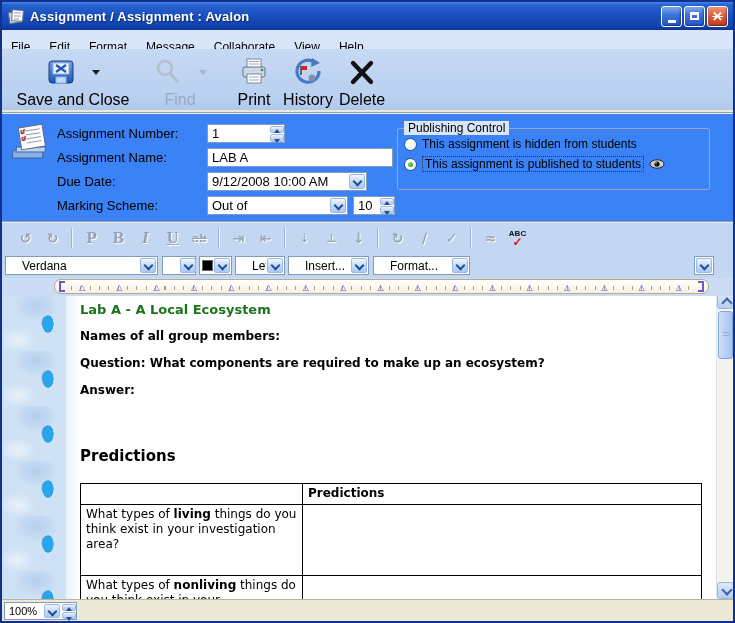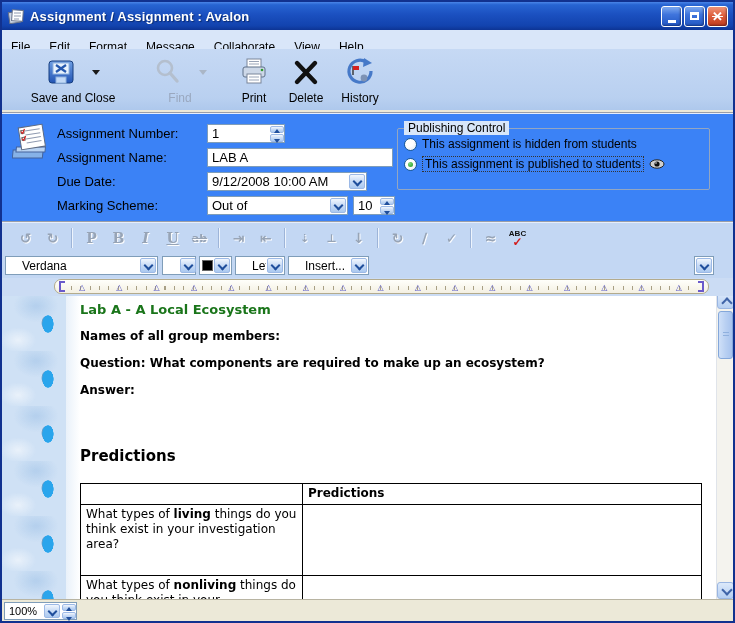--- a/index.html
+++ b/index.html
@@ -45,21 +45,21 @@
   .menu-item { cursor:default; }
 
   
   .toolbar {
     position:absolute; left:0; top:47px; right:0; height:61px;
     background:linear-gradient(180deg,#c6d9f4 0%,#b9d0f0 80%,#aec8ec 100%);
     display:flex; align-items:flex-start; padding:7px 0 0 12px;
   }
   .tb { display:flex; flex-direction:column; align-items:center; }
   .tb-top { display:flex; align-items:center; height:32px; }
-  .tb-label { font-size:12px; color:#000; margin-top:3px; white-space:nowrap; }
+  .tb-label { font-size:16px; color:#000; margin-top:3px; white-space:nowrap; }
   .tb.disabled .tb-label { color:#9aa8bf; }
   .tb-dd { width:0; height:0; border:4px solid transparent; border-top:5px solid #1a1a1a; margin-left:16px; margin-top:4px; }
   .tb-dd.dim { border-top-color:#aab6c6; }
 
   
   .form-panel {
     position:absolute; left:0; top:110px; right:0; height:109px;
     background:#3b82f6; border-top:2px groove #e7eefb;
   }
   .notepad-icon { position:absolute; left:10px; top:9px; }
@@ -262,41 +262,41 @@
           <rect x="4" y="10" width="22" height="10" rx="2" fill="#cdd8e8" stroke="#5f7089"></rect>
           <circle cx="23" cy="13" r="1.3" fill="#2f9a2f"></circle>
           <rect x="8" y="17" width="14" height="9" fill="#fff" stroke="#7a8599"></rect>
           <line x1="10" y1="20" x2="20" y2="20" stroke="#9aa5b8"></line>
             <line x1="10" y1="23" x2="20" y2="23" stroke="#9aa5b8"></line>
         </svg>
       </span>
       <span class="tb-label">Print</span>
     </div>
 
-    <div class="tb" style="width:52px">
-      <span class="tb-top">
-        <svg width="28" height="30" viewBox="0 0 28 30">
-          <line x1="5" y1="6" x2="23" y2="25" stroke="#111" stroke-width="4.4" stroke-linecap="round"></line>
-          <line x1="23" y1="6" x2="5" y2="25" stroke="#111" stroke-width="4.4" stroke-linecap="round"></line>
-        </svg>
-      </span>
-      <span class="tb-label">Delete</span>
-    </div>
-
     <div class="tb" style="width:56px">
       <span class="tb-top">
         <svg width="30" height="30" viewBox="0 0 30 30">
           <path d="M21 5 A11 11 0 1 0 26 14" fill="none" stroke="#4679c8" stroke-width="3.2"></path>
           <polygon points="19,1 27,6 18,10" fill="#4679c8"></polygon>
           <line x1="8" y1="9" x2="8" y2="18" stroke="#333" stroke-width="1.4"></line>
           <rect x="8" y="9" width="6" height="4" fill="#d42222"></rect>
           <circle cx="19" cy="21" r="3.4" fill="#7d92b4"></circle>
         </svg>
       </span>
       <span class="tb-label">History</span>
+    </div>
+
+    <div class="tb" style="width:52px">
+      <span class="tb-top">
+        <svg width="28" height="30" viewBox="0 0 28 30">
+          <line x1="5" y1="6" x2="23" y2="25" stroke="#111" stroke-width="4.4" stroke-linecap="round"></line>
+          <line x1="23" y1="6" x2="5" y2="25" stroke="#111" stroke-width="4.4" stroke-linecap="round"></line>
+        </svg>
+      </span>
+      <span class="tb-label">Delete</span>
     </div>
   </div>
 
   <div class="form-panel">
     <svg class="notepad-icon" width="40" height="42" viewBox="0 0 40 42">
       <rect x="4" y="27" width="30" height="8" fill="#86b2e8" stroke="#44639c" transform="skewX(-6)"></rect>
       <rect x="7" y="24" width="29" height="5" fill="#b9d3f2" stroke="#44639c" transform="skewX(-6)"></rect>
       <g transform="rotate(-9 20 15)">
         <rect x="8" y="3" width="24" height="22" fill="#fff" stroke="#5d6a80"></rect>
         <line x1="14" y1="7" x2="29" y2="7" stroke="#8f9ab0"></line>
@@ -406,20 +406,24 @@
       <span class="dd-btn"></span>
     </div>
     <div class="fcombo" style="left:233px; width:50px">
       <span class="val">Left</span>
       <span class="dd-btn"></span>
     </div>
     <div class="fcombo" style="left:286px; width:81px">
       <span class="val">Insert...</span>
       <span class="dd-btn"></span>
     </div>
+    <div class="fcombo" style="left:371px; width:97px">
+      <span class="val">Format...</span>
+      <span class="dd-btn"></span>
+    </div>
     <div class="fcombo" style="left:692px; width:20px">
       <span class="dd-btn"></span>
     </div>
   </div>
 
   <div class="ruler-band">
     <div class="ruler">
       <s class="rbr l"></s>
       <s class="rbr r"></s>
     <s class="tab-stop" style="left: 24px;">△</s>

